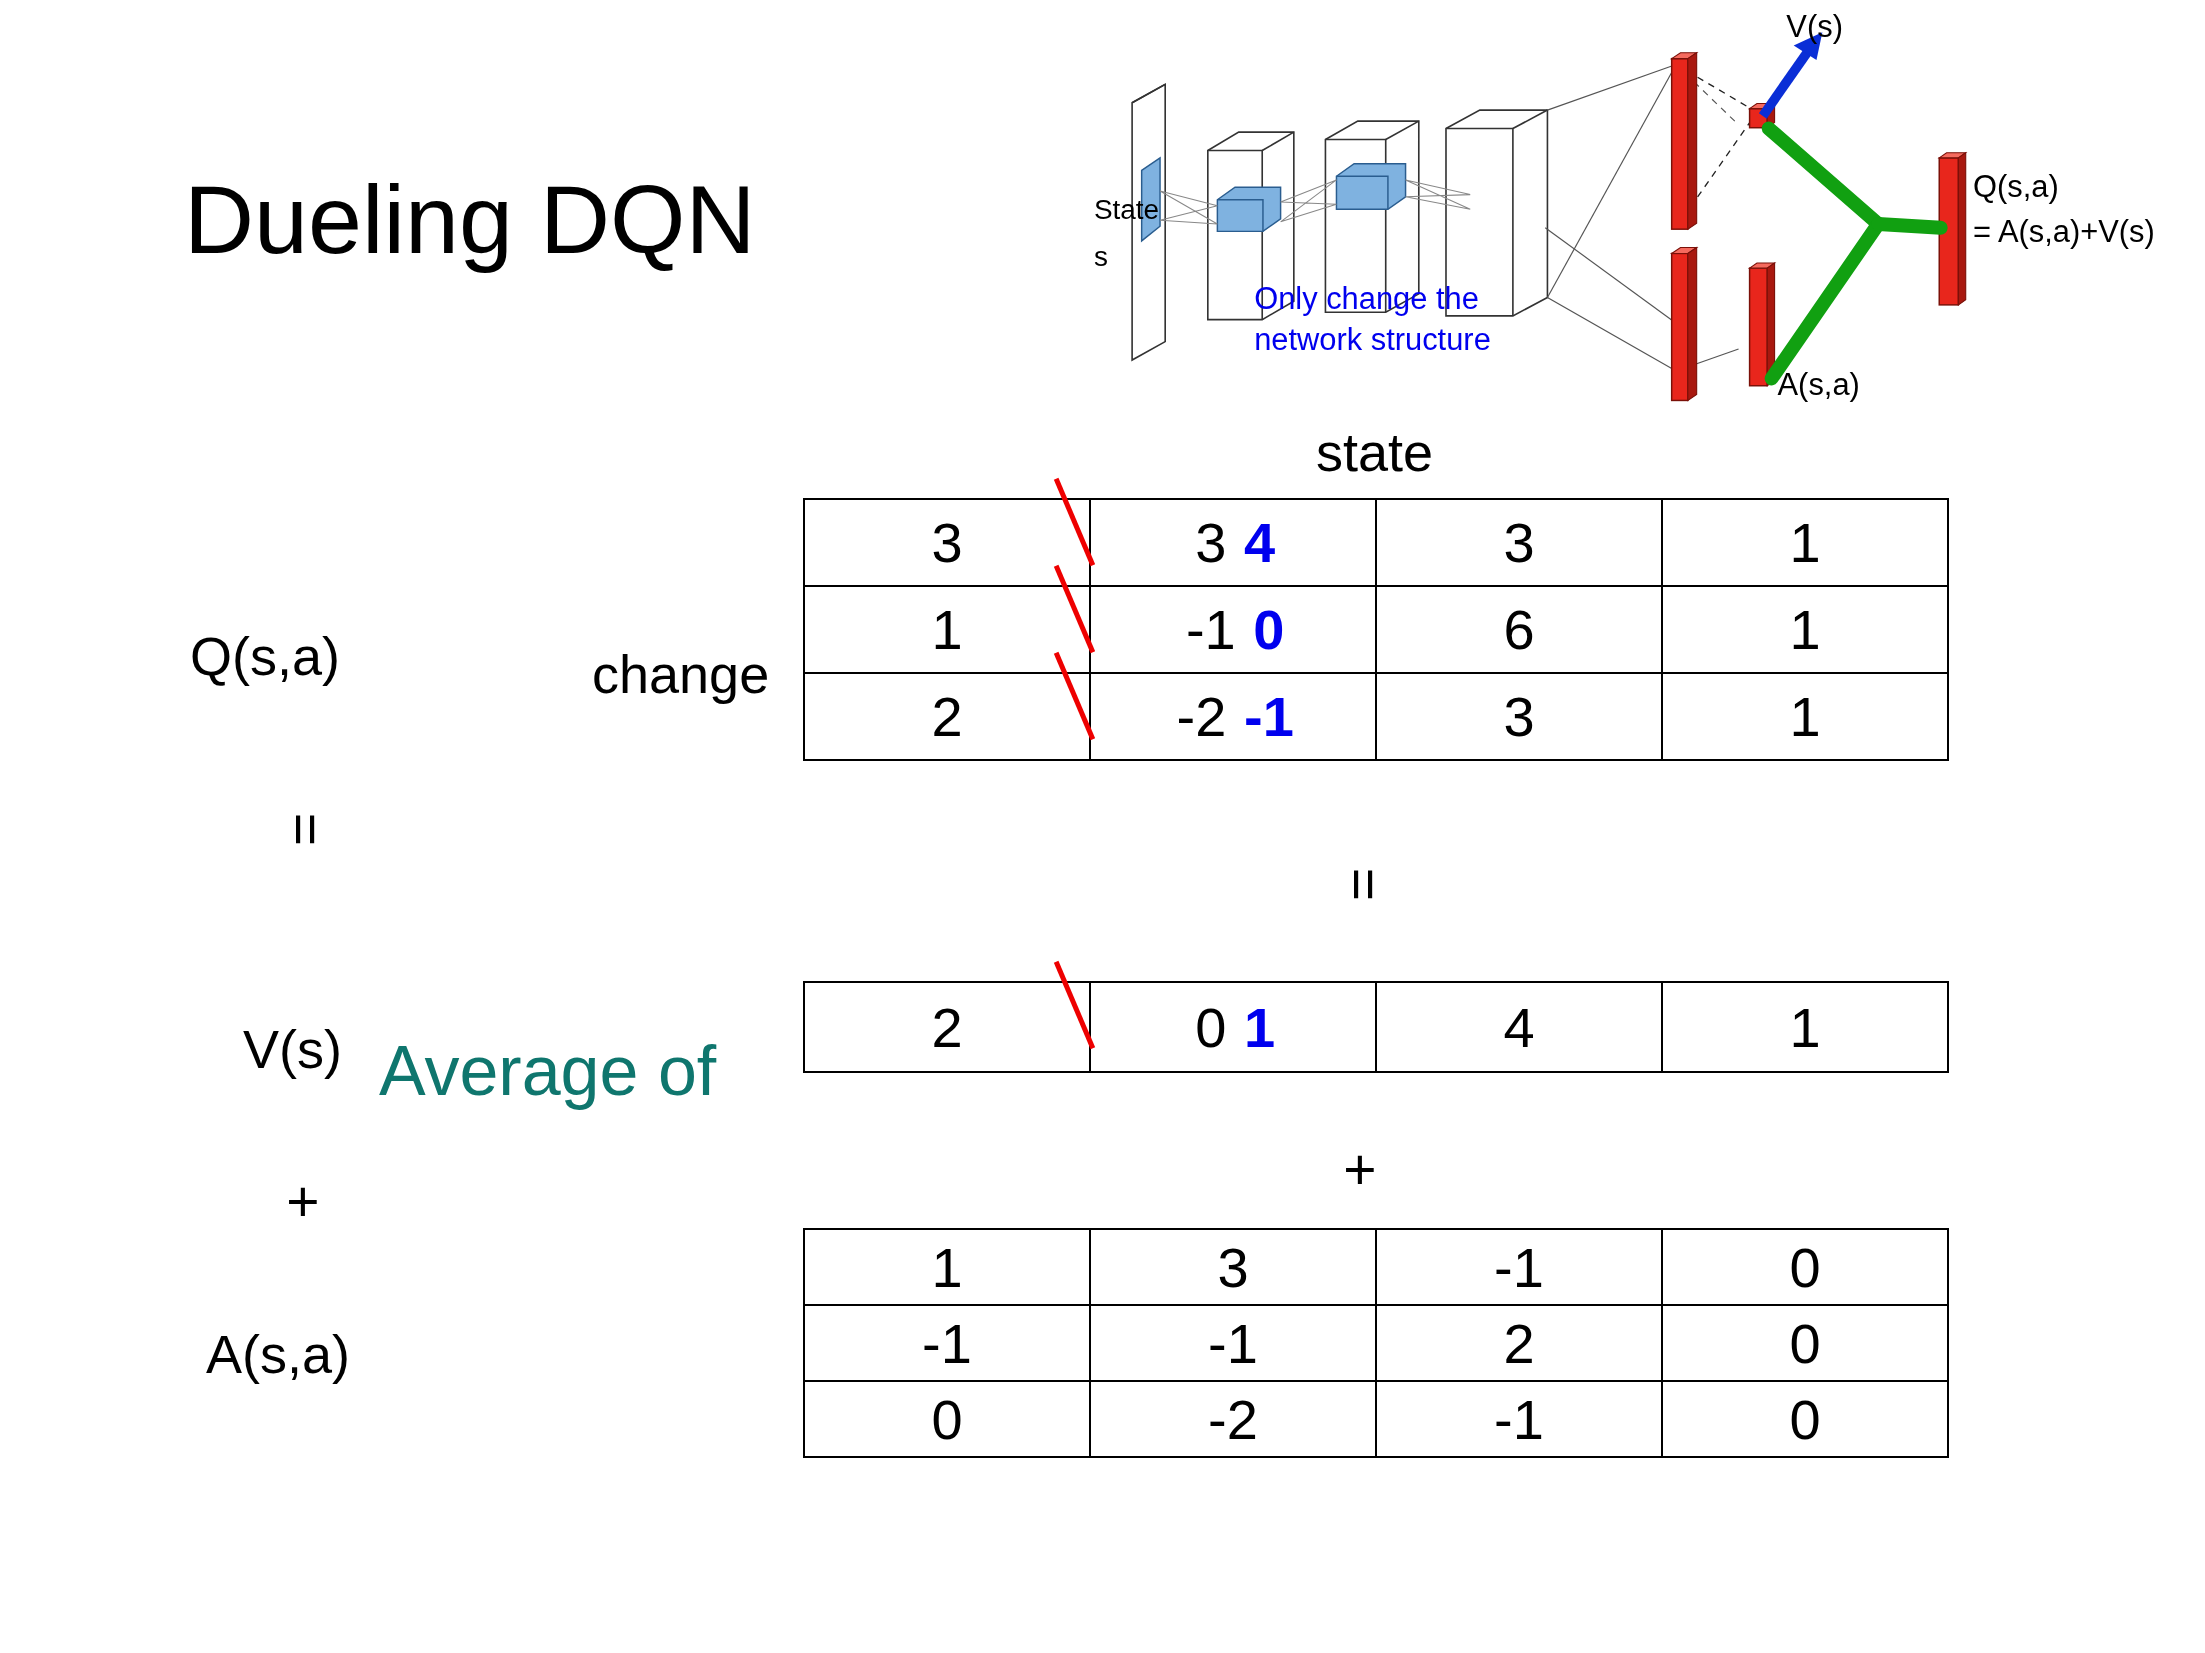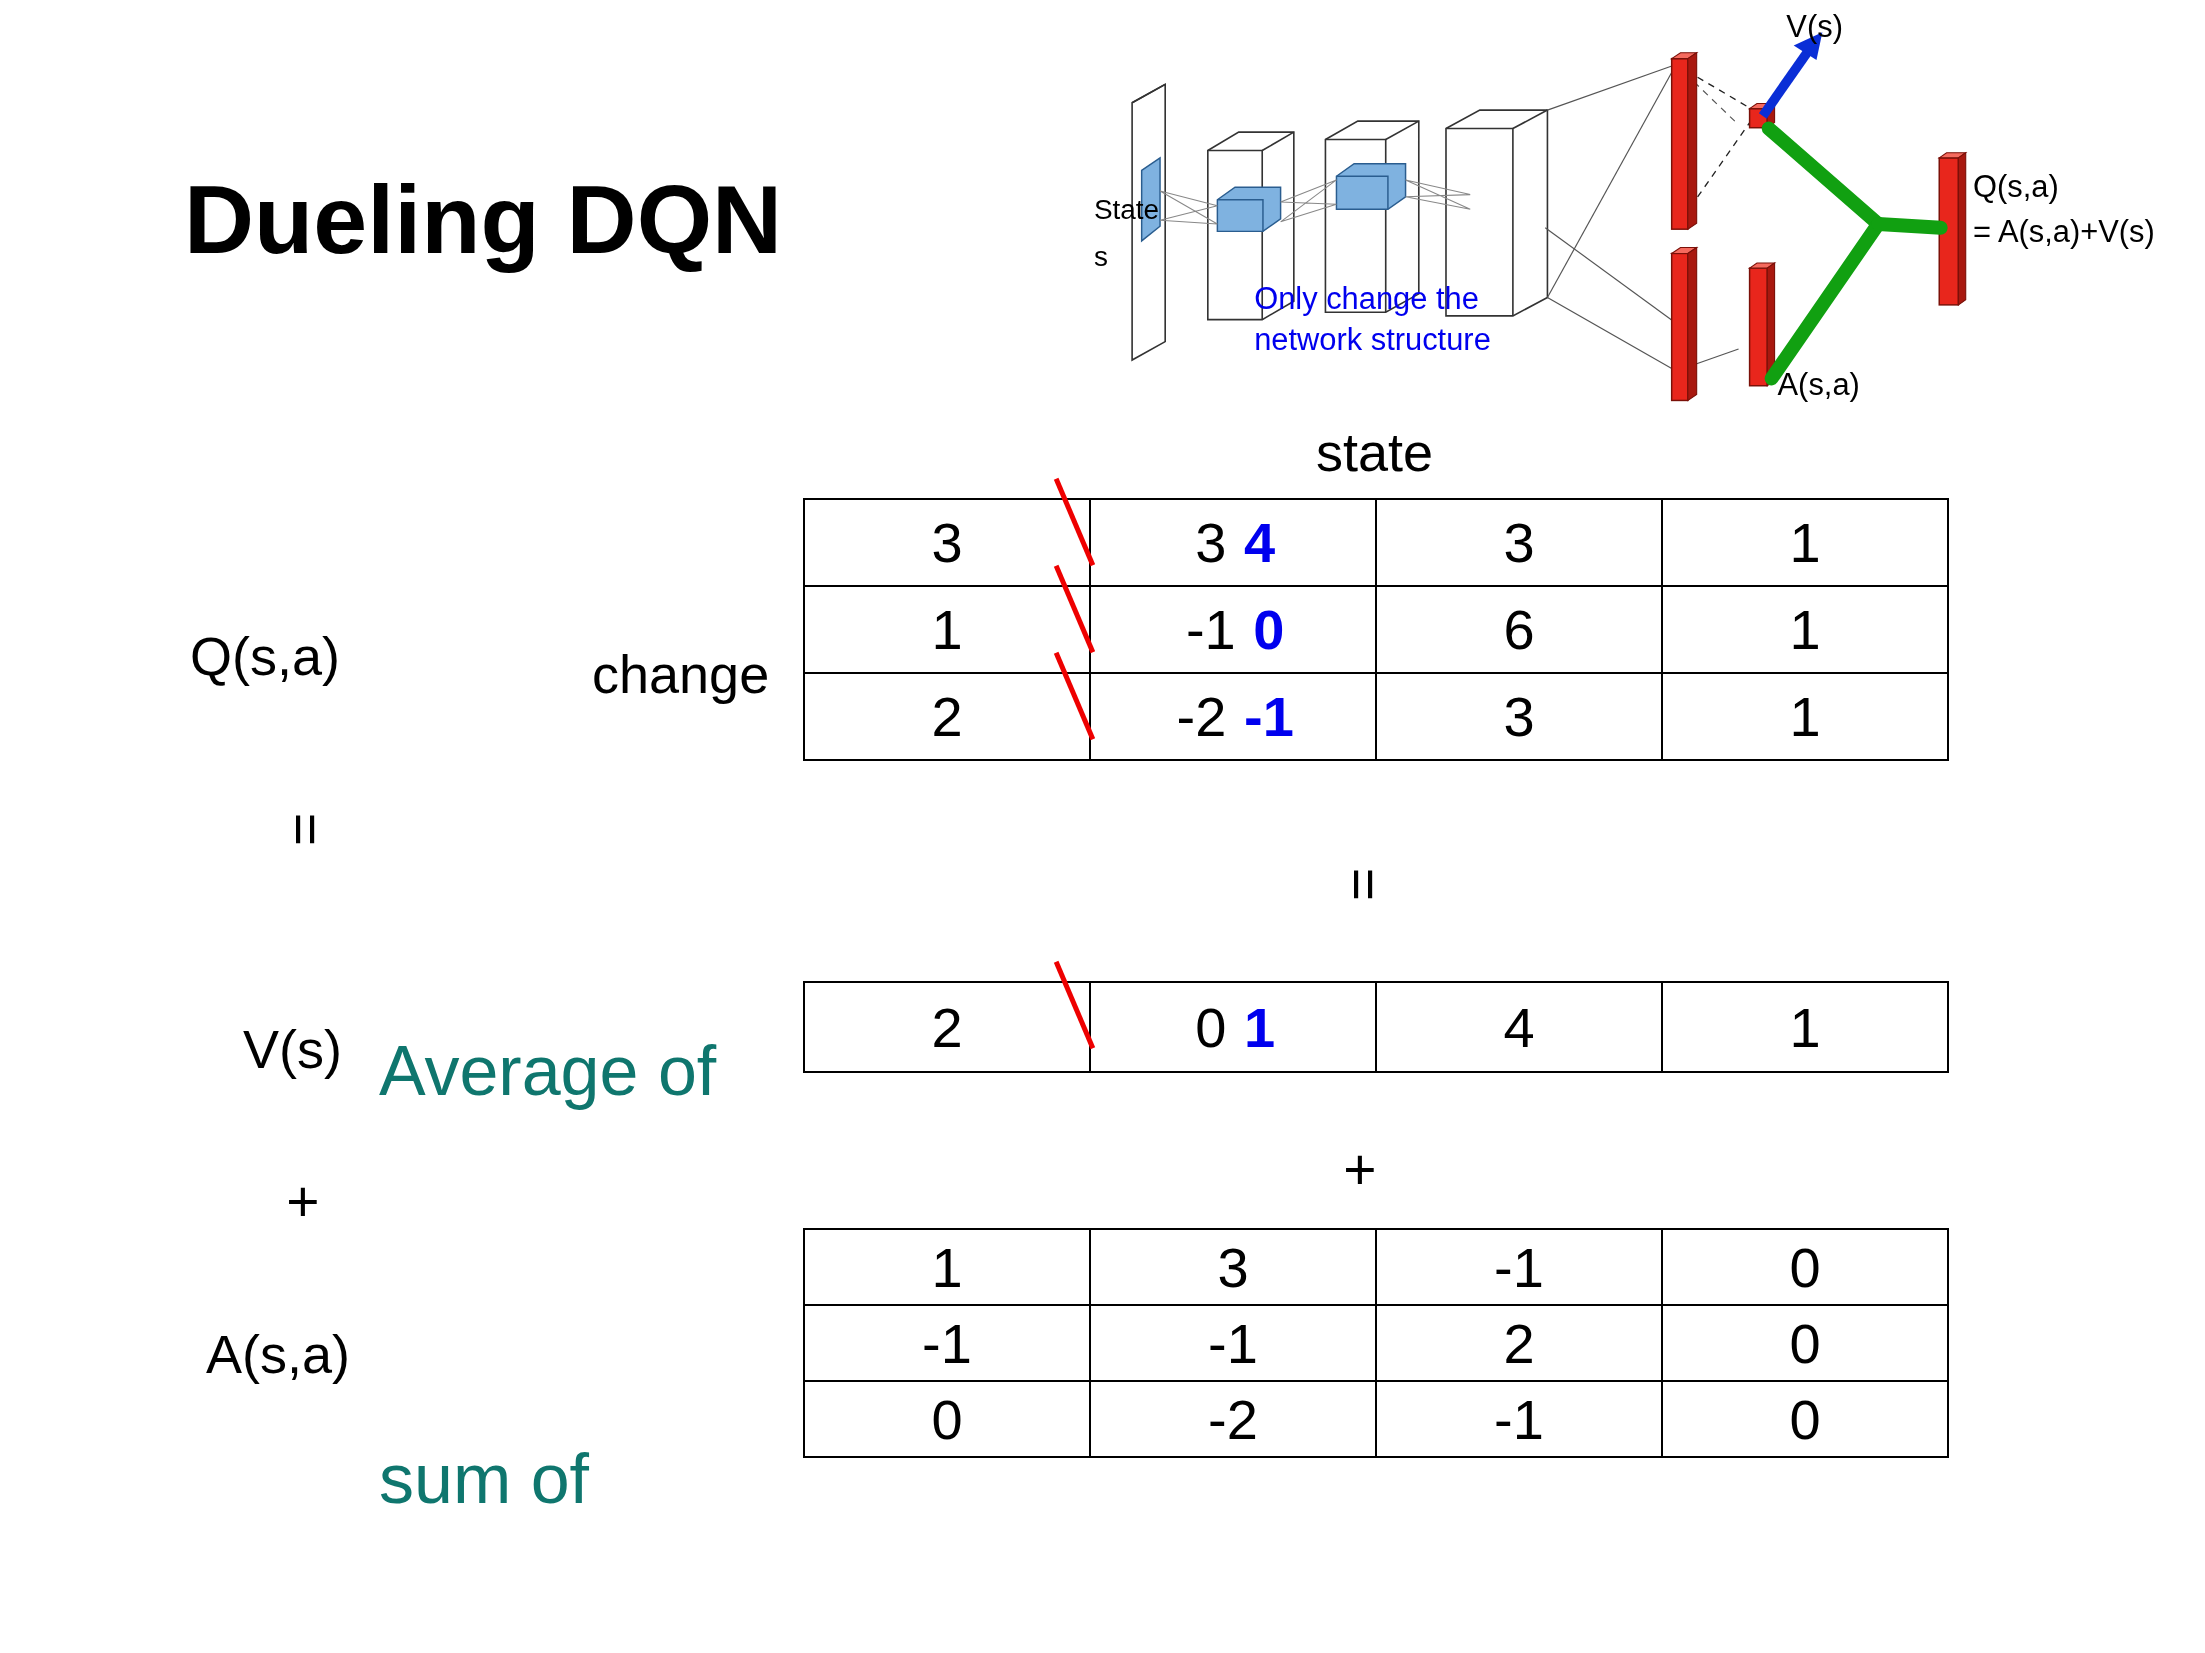--- a/index.html
+++ b/index.html
@@ -5,21 +5,21 @@
   html,body{margin:0;padding:0;background:#ffffff;}
   body{width:2205px;height:1654px;position:relative;overflow:hidden;
        font-family:"Liberation Sans", sans-serif;color:#000;}
 
   .abs{position:absolute;}
 
   
   #slide-title{
     left:184px; top:169px; width:809px;
     font-size:97px; line-height:1.05; color:#000; letter-spacing:0px;
-    font-weight:700;
+    font-weight:400;
   }
 
   
   #net-diagram{ left:1088px; top:7.4px; width:1110px; height:412px; }
   #net-diagram svg{display:block;}
 
   
   .lbl{font-size:54px; line-height:1; color:#000; white-space:nowrap;}
   .lbl-blue{font-size:70px; line-height:1.22; color:#0f766e; white-space:nowrap;}
 
@@ -168,21 +168,20 @@
 <div class="abs lbl" id="action-label">change</div>
 
 <div class="abs lbl" id="q-label">Q(s,a)</div>
 <div class="abs lbl" id="v-label">V(s)</div>
 <div class="abs lbl" id="a-label">A(s,a)</div>
 
 <div class="abs lbl-blue" id="avg-note">
   <div>Average of</div>
 </div>
 <div class="abs lbl-blue" id="sum-note">
-  <div>sum of</div>
 </div>
 
 <div class="op op-eq" id="eq-left">=</div>
 <div class="op op-eq" id="eq-mid">=</div>
 <div class="op" id="plus-left">+</div>
 <div class="op" id="plus-mid">+</div>
 
 <table class="grid" id="q-grid">
   <tbody>
       <tr>

